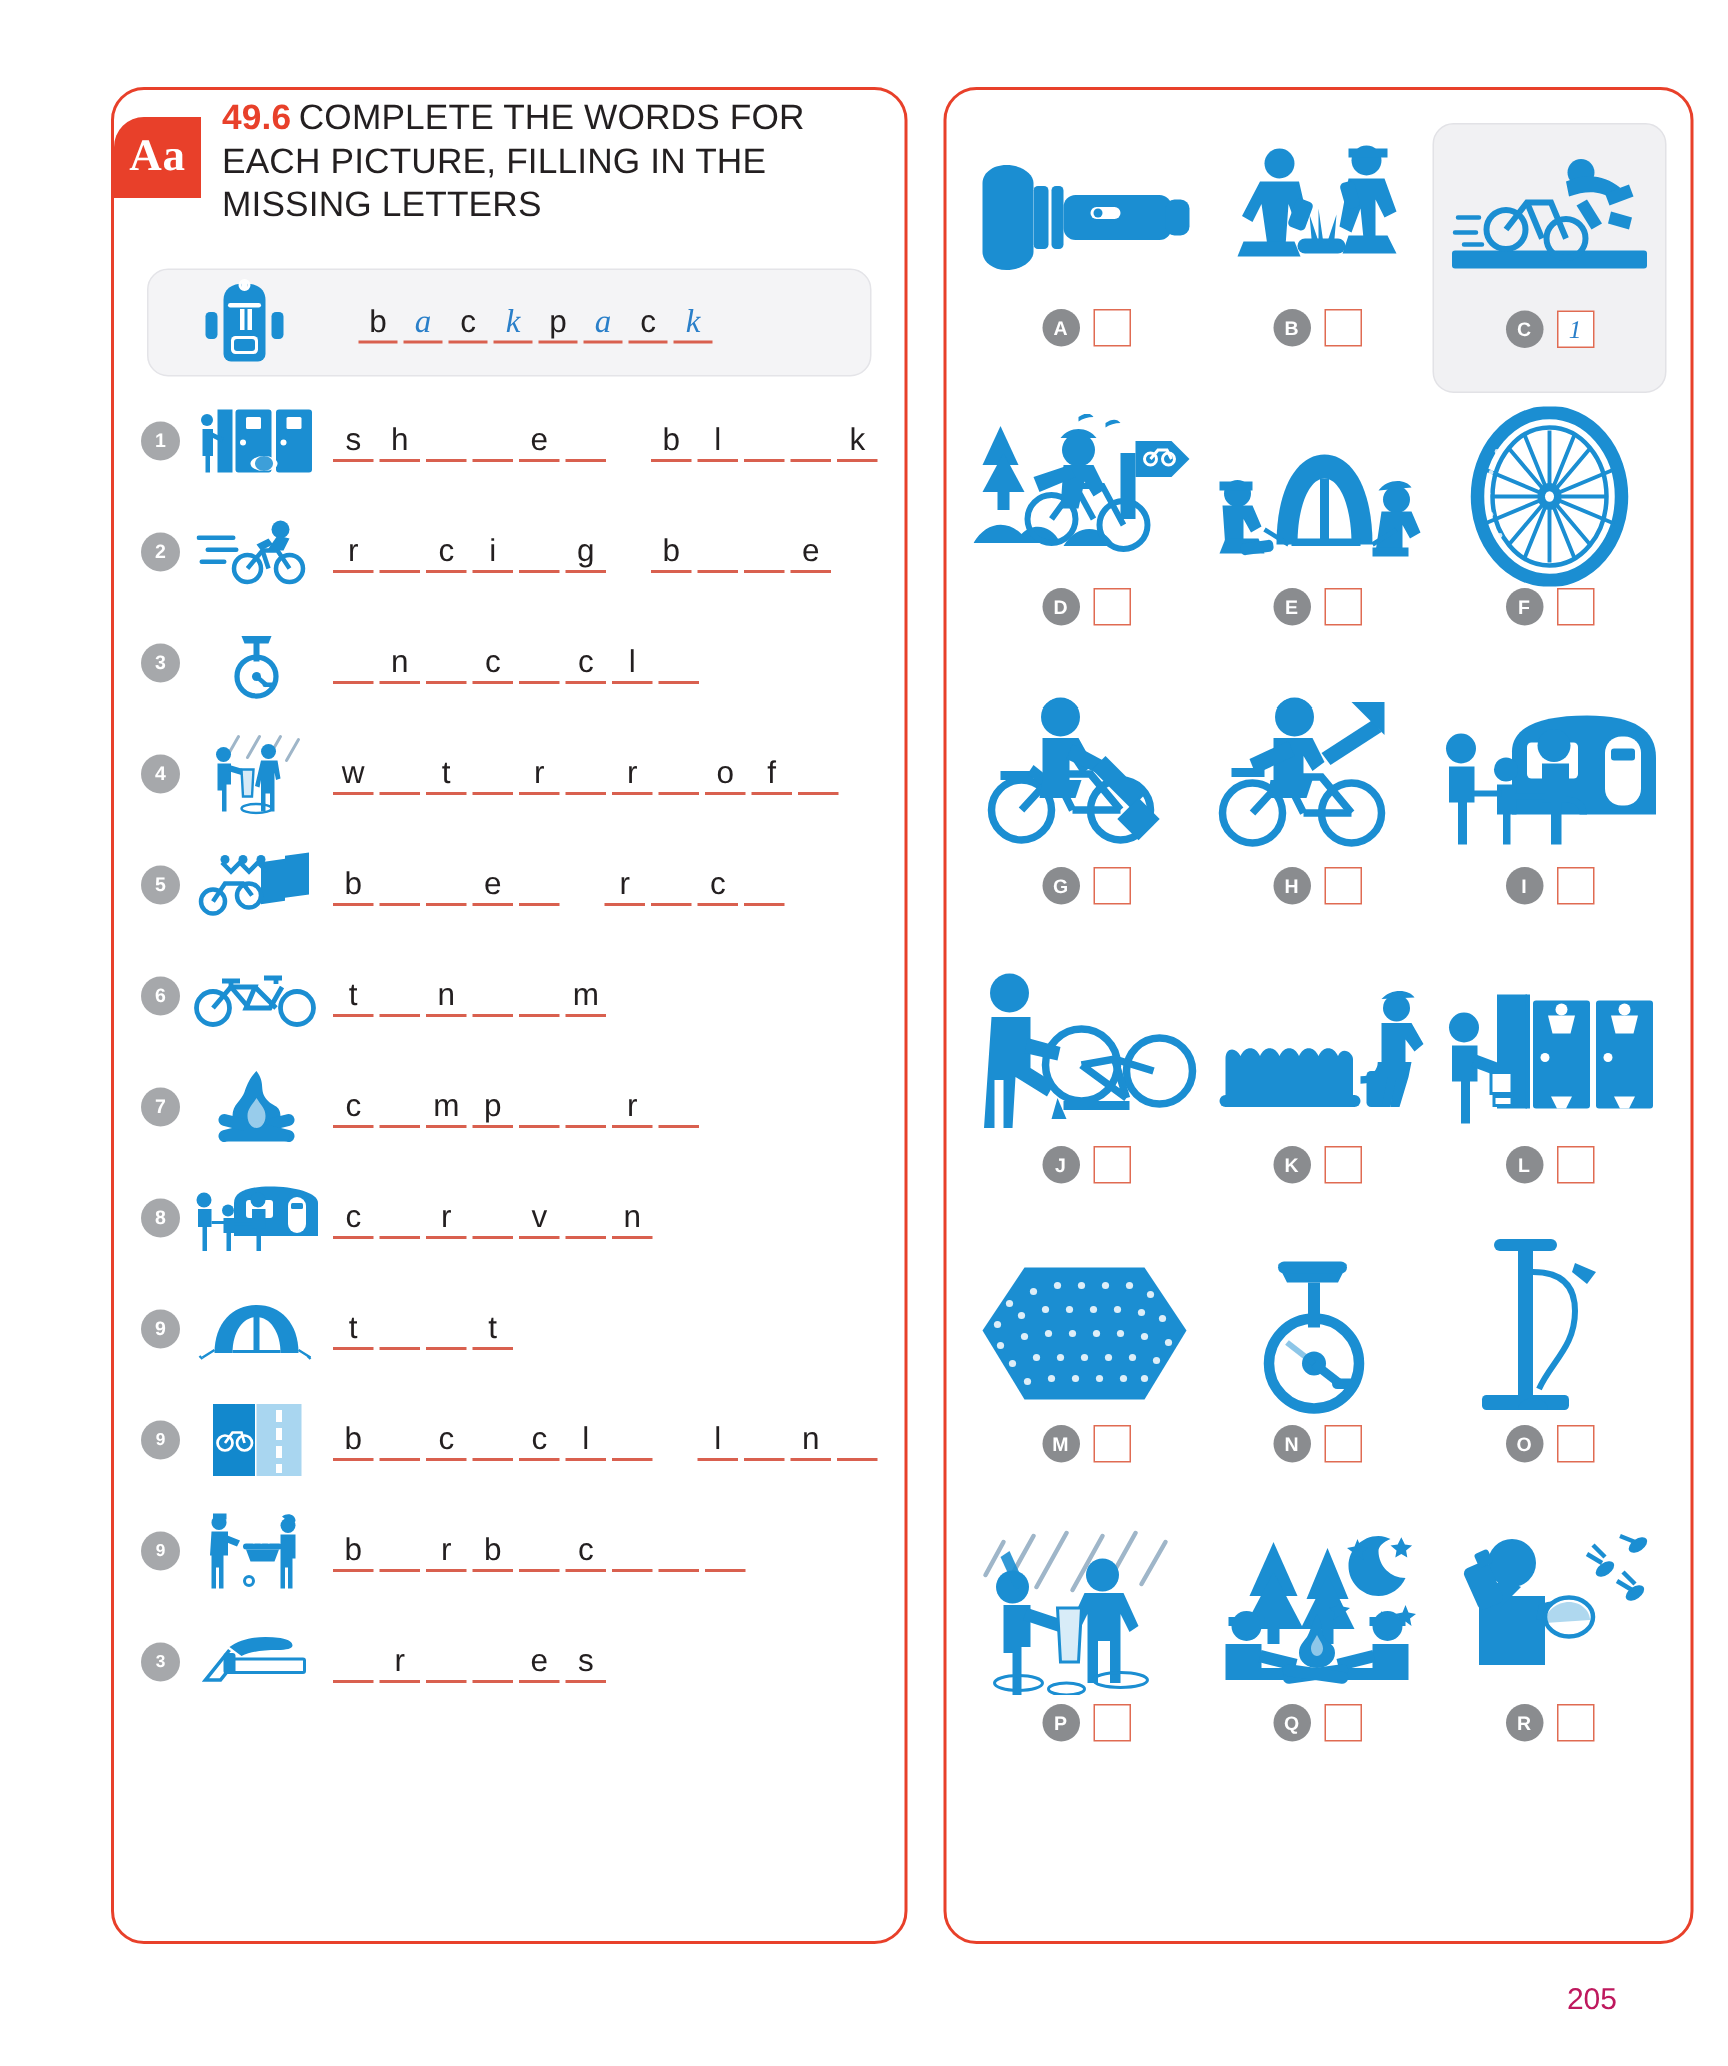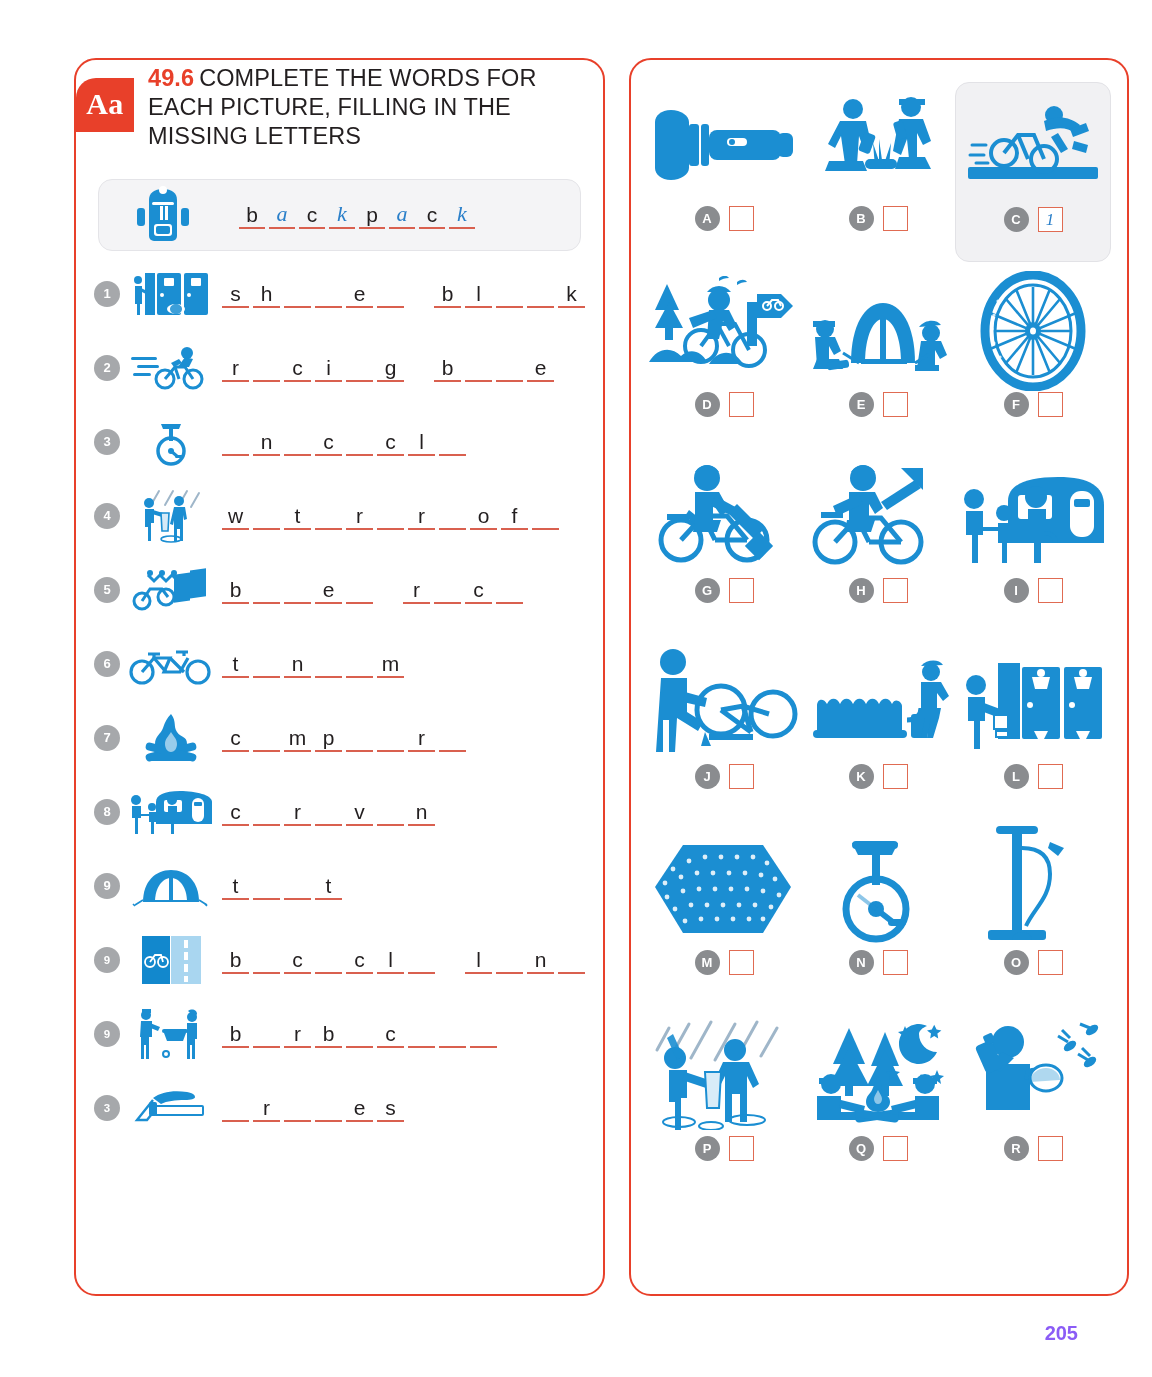--- a/index.html
+++ b/index.html
@@ -169,22 +169,22 @@
     font-family:"Liberation Serif", serif;
     font-style:italic;
     font-size:17px;
     color:#2a7fc9;
   }
 
   .page-num {
     position:absolute;
     right:74px; bottom:32px;
     font-size:20px;
-    font-weight:bold;
-    color:#8b5cf6;
+    font-weight:normal;
+    color:#be185d;
   }
 
   svg { display:block; }
   .bk { fill:#1b8ed2; }
 </style>
 </head>
 <body>
 
 <div class="page">
   <div class="columns">

